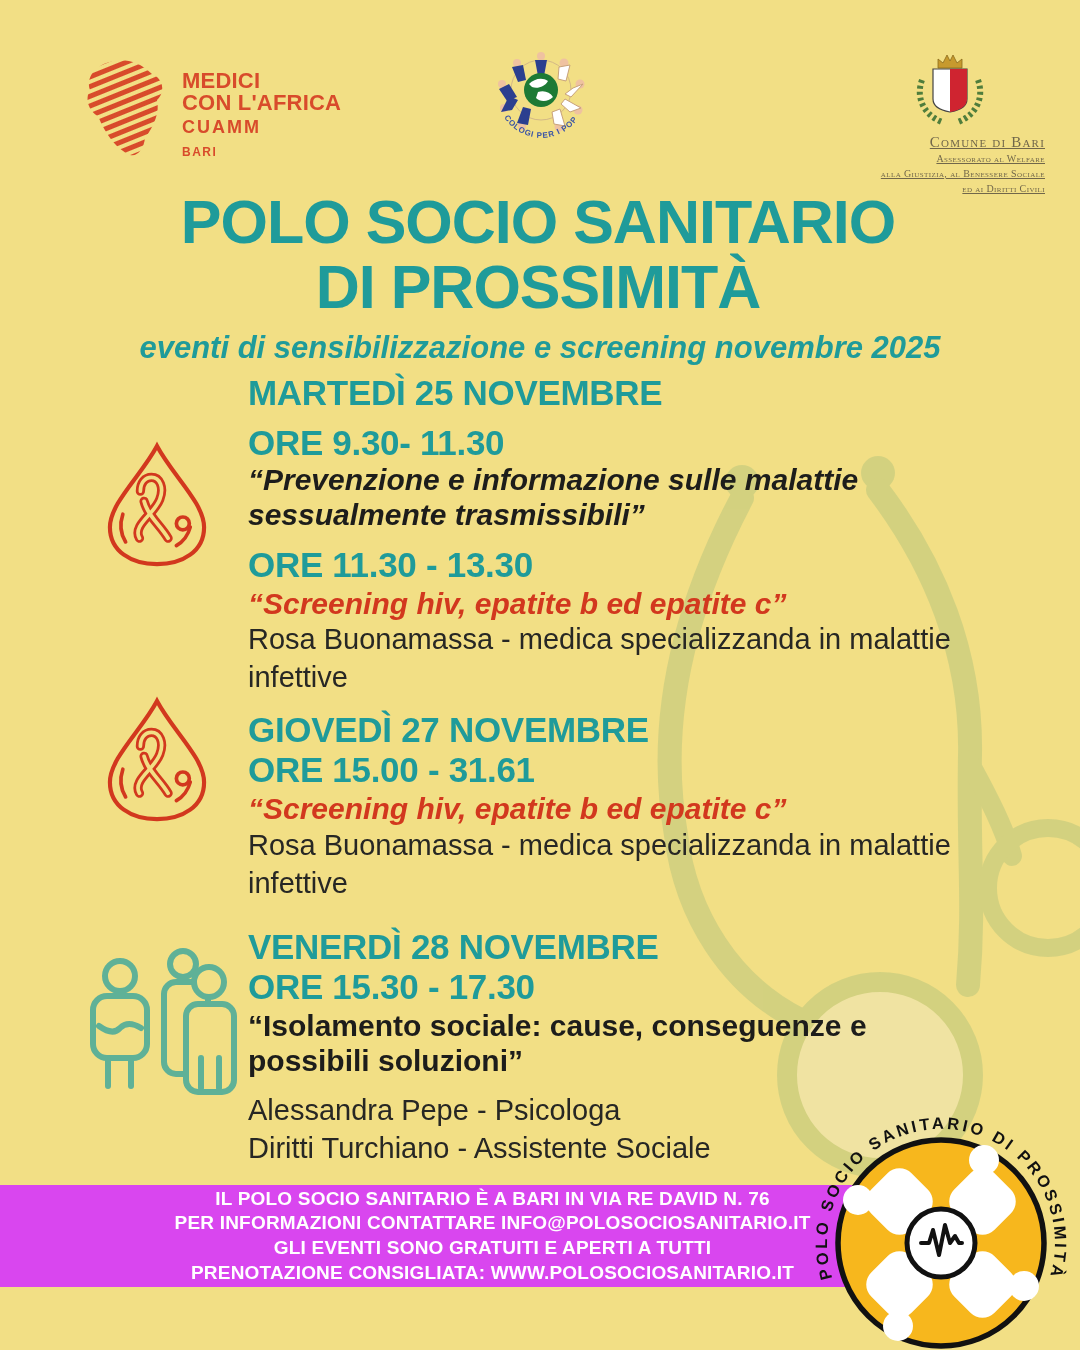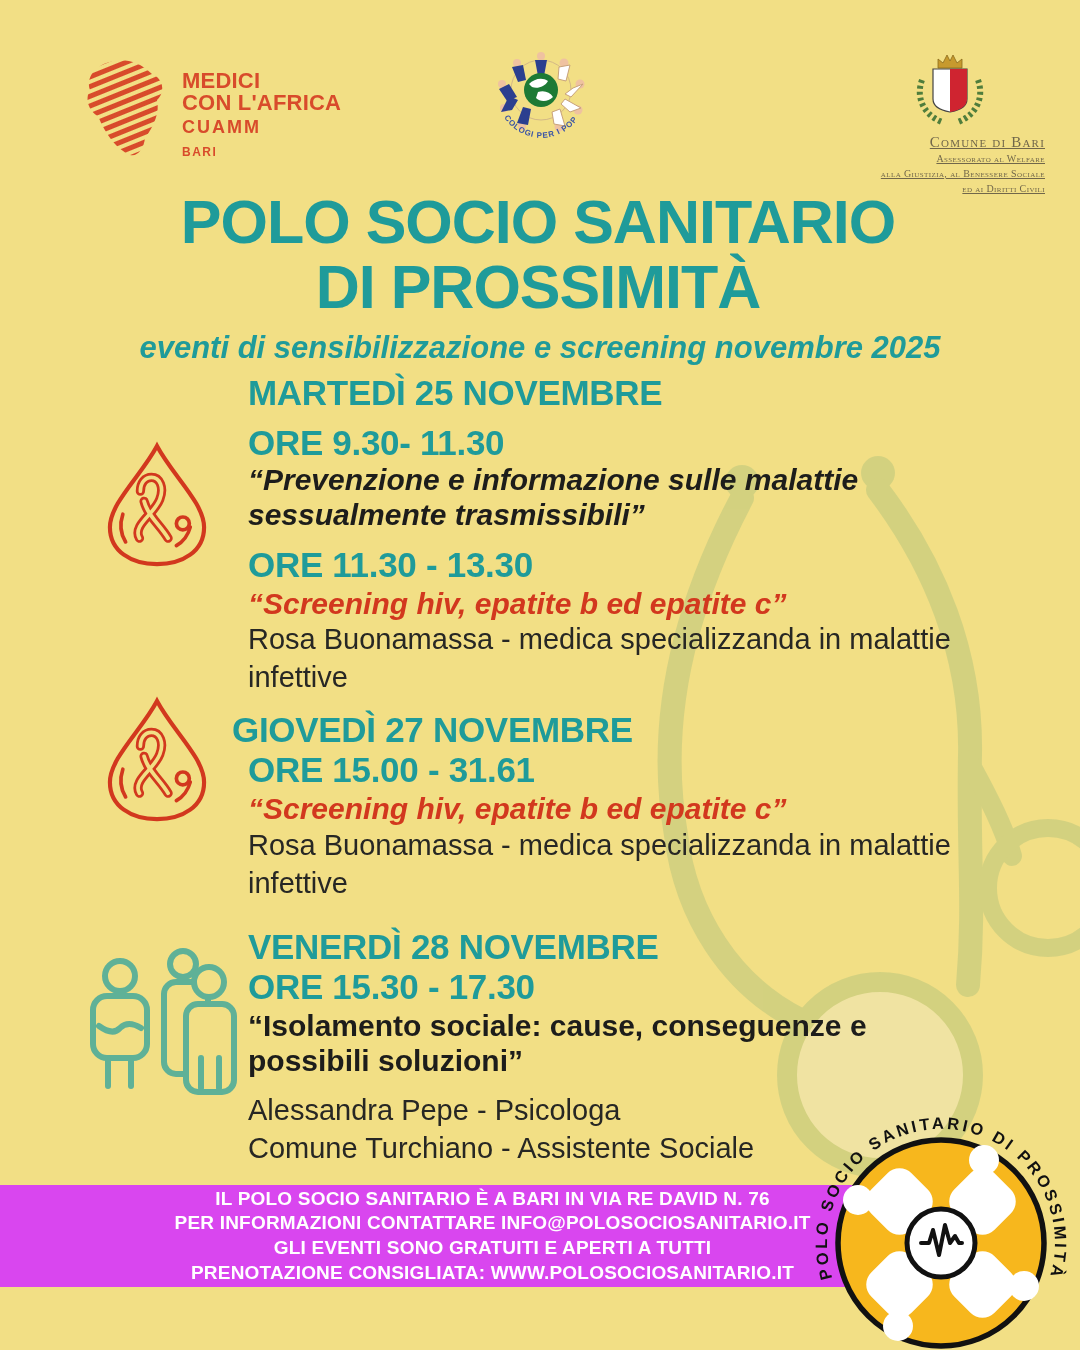--- a/index.html
+++ b/index.html
@@ -152,21 +152,21 @@
       <circle cx="93" cy="90" r="7" stroke-width="4"></circle>
     </g>
     <g fill="none" stroke-linecap="round">
       <path d="M46,106 C38,92 62,80 68,64 C73,51 68,40 59,40 C52,40 47,46 47,55" stroke="#d2381e" stroke-width="10"></path>
       <path d="M77,106 C69,92 55,82 51,66" stroke="#d2381e" stroke-width="10"></path>
       <path d="M46,106 C38,92 62,80 68,64 C73,51 68,40 59,40 C52,40 47,46 47,55" stroke="#f2df85" stroke-width="4"></path>
       <path d="M77,106 C69,92 55,82 51,66" stroke="#f2df85" stroke-width="4"></path>
     </g>
   </svg>
 
-  <div class="abs evt-day" style="left:232px;top:710px;">GIOVEDÌ 27 NOVEMBRE</div>
+  <div class="abs evt-day" style="left:248px;top:710px;">GIOVEDÌ 27 NOVEMBRE</div>
   <div class="abs evt-time" style="left:248px;top:750px;">ORE 15.00 - 31.61</div>
   <div class="abs evt-title italic red" style="left:248px;top:791px;width:720px;">“Screening hiv, epatite b ed epatite c”</div>
   <div class="abs speaker" style="left:248px;top:827px;width:710px;">Rosa Buonamassa - medica specializzanda in malattie infettive</div>
 
   <svg class="abs" style="left:68px;top:938px;" width="172" height="162" viewBox="0 0 172 162">
     <g stroke="#5fb197" fill="none" stroke-width="6" stroke-linecap="round" stroke-linejoin="round">
       <circle cx="52" cy="38" r="15"></circle>
       <rect x="25" y="58" width="54" height="62" rx="14"></rect>
       <path d="M31,88 Q45,98 52,90 Q60,82 73,90"></path>
       <path d="M40,120 L40,148"></path>
@@ -177,21 +177,21 @@
       <rect x="118" y="66" width="48" height="88" rx="12" fill="#f2df85"></rect>
       <path d="M133,120 L133,150"></path>
       <path d="M151,120 L151,150"></path>
     </g>
   </svg>
 
   <div class="abs evt-day" style="left:248px;top:927px;">VENERDÌ 28 NOVEMBRE</div>
   <div class="abs evt-time" style="left:248px;top:967px;">ORE 15.30 - 17.30</div>
   <div class="abs evt-title" style="left:248px;top:1008px;width:680px;">“Isolamento sociale: cause, conseguenze e possibili soluzioni”</div>
   <div class="abs speaker" style="left:248px;top:1092px;width:710px;">Alessandra Pepe - Psicologa</div>
-  <div class="abs speaker" style="left:248px;top:1130px;width:710px;">Comune Turchiano - Assistente Sociale</div>
+  <div class="abs speaker" style="left:248px;top:1130px;width:710px;">Diritti Turchiano - Assistente Sociale</div>
 
   <div class="abs footer-band">
     <div class="footer-line">IL POLO SOCIO SANITARIO È A BARI IN VIA RE DAVID N. 76</div>
     <div class="footer-line">PER INFORMAZIONI CONTATTARE INFO@POLOSOCIOSANITARIO.IT</div>
     <div class="footer-line">GLI EVENTI SONO GRATUITI E APERTI A TUTTI</div>
     <div class="footer-line">PRENOTAZIONE CONSIGLIATA: WWW.POLOSOCIOSANITARIO.IT</div>
   </div>
 
   <svg class="abs" style="left:795px;top:1097px;" width="292" height="292" viewBox="0 0 292 292">
     <path id="badgeArc" d="M38.9,185 A114 114 0 1 1 253.1,185" fill="none"></path>

